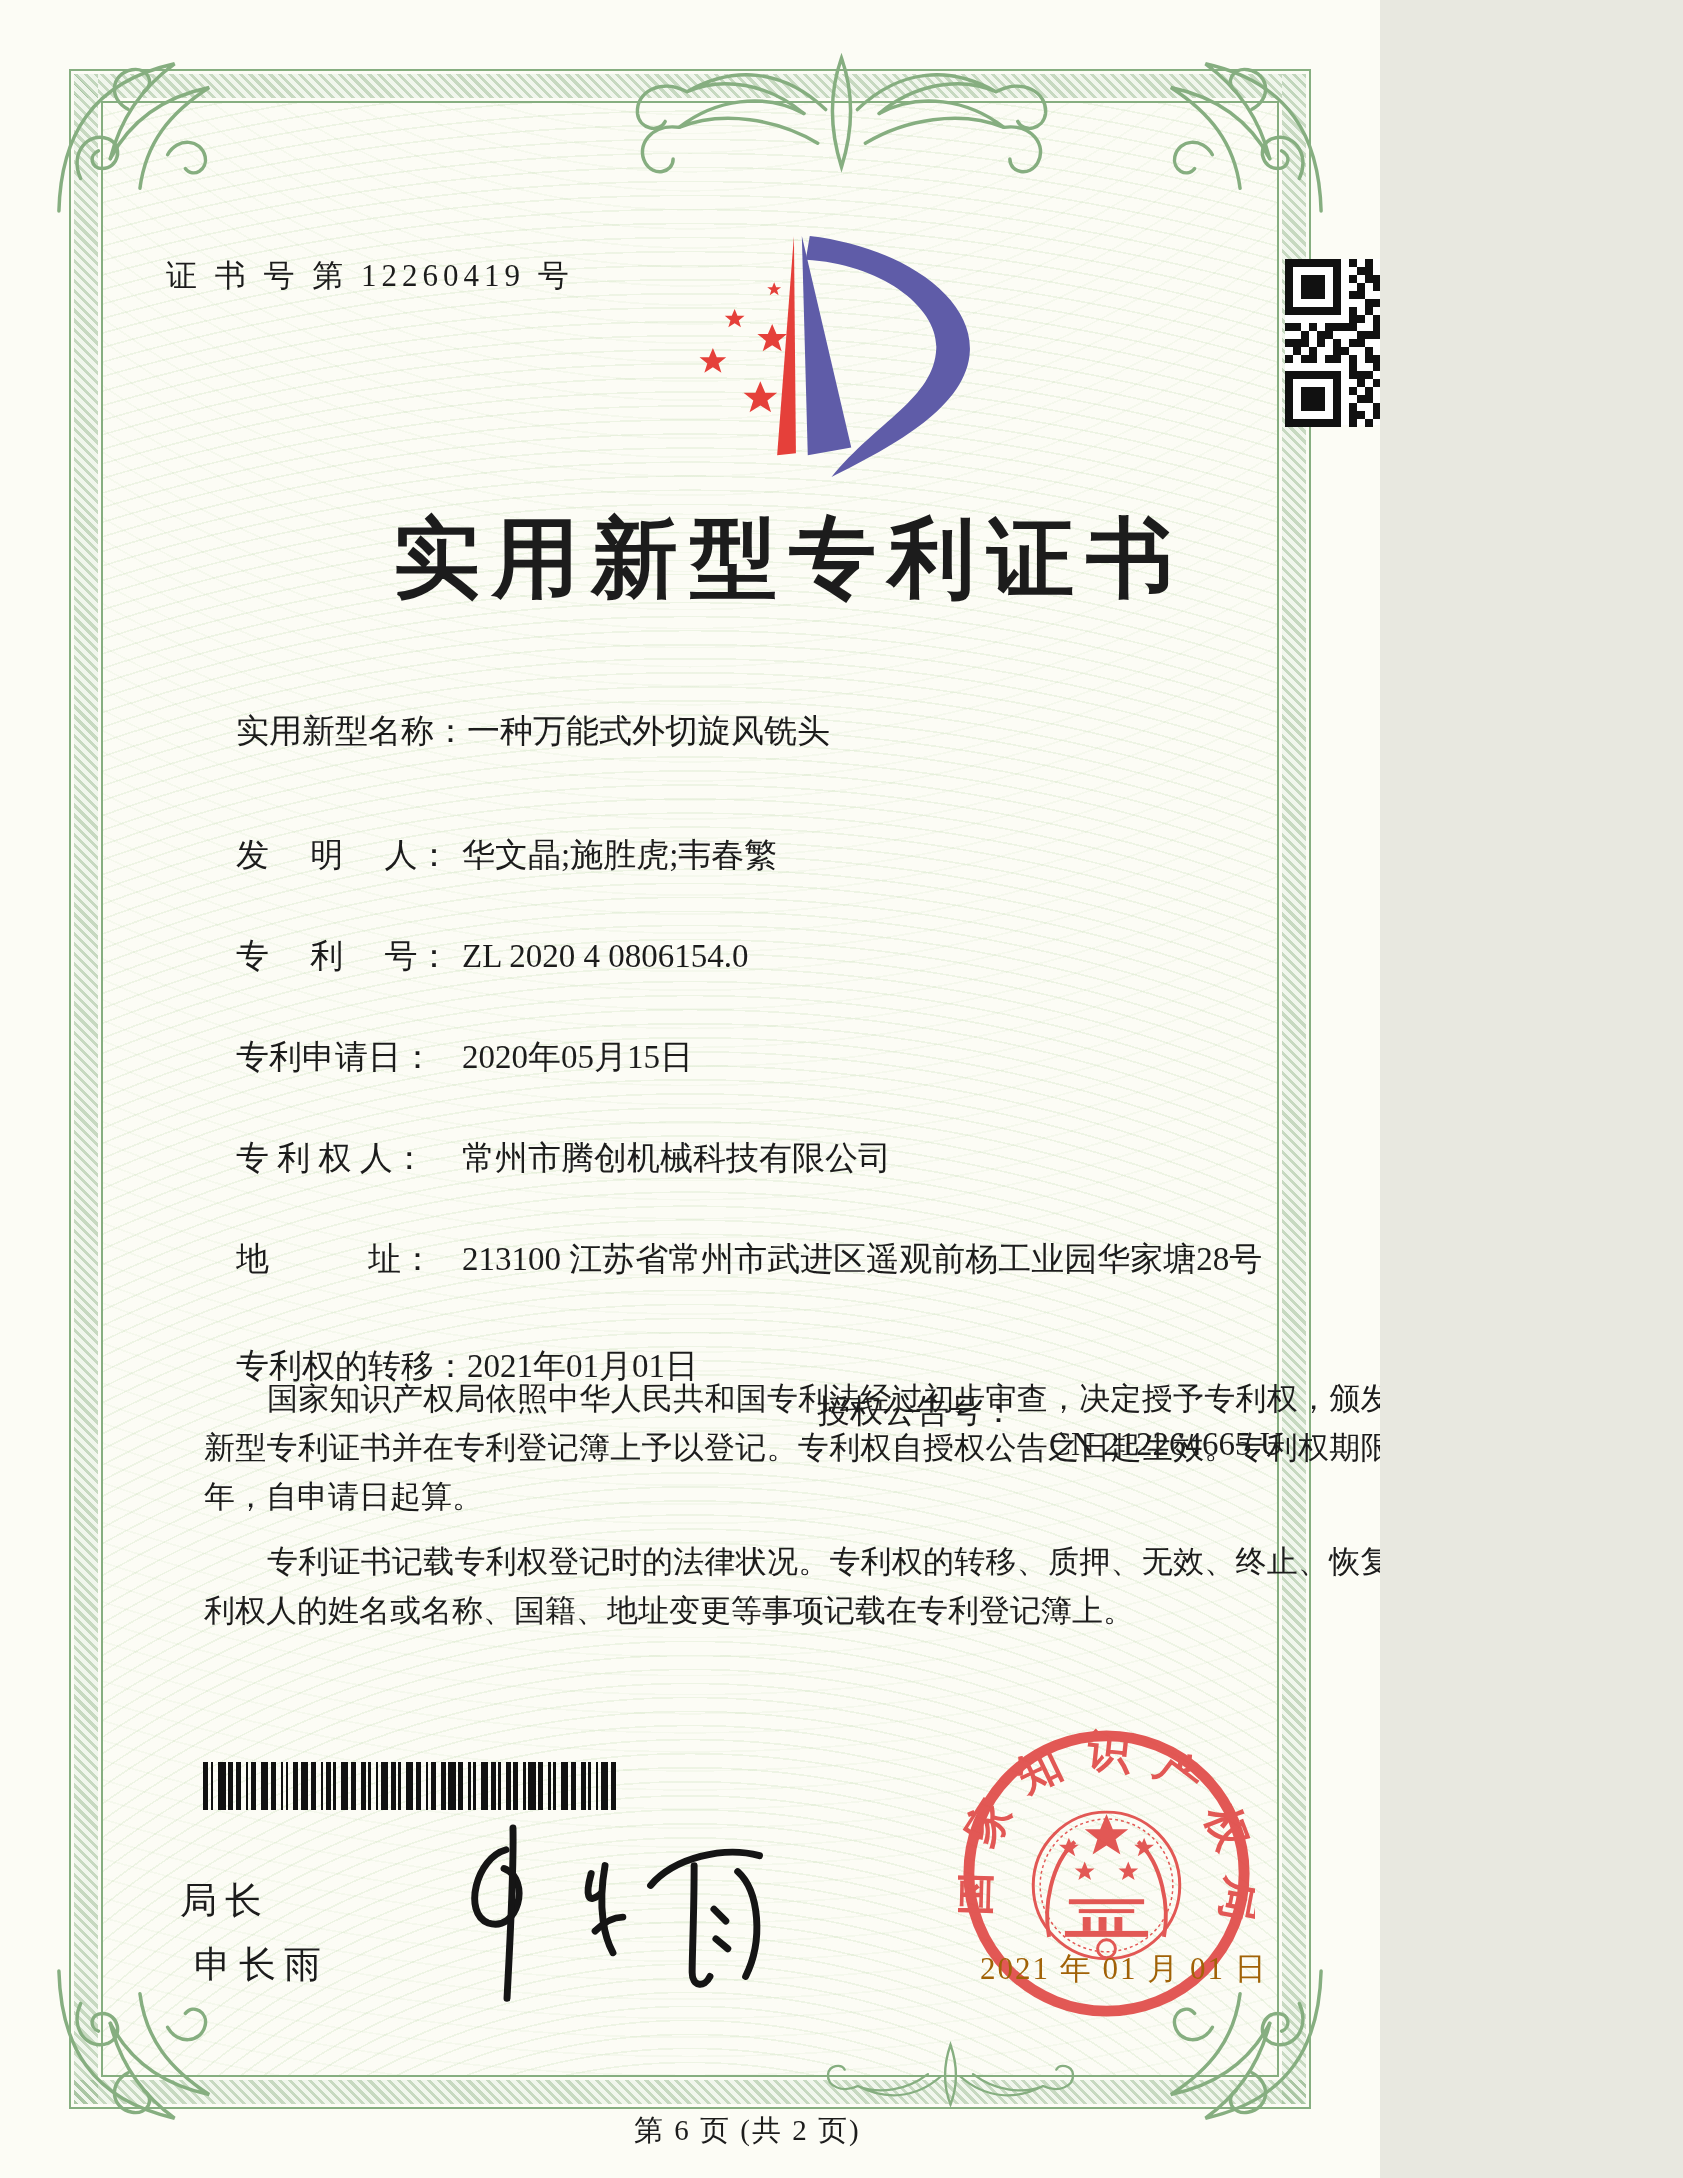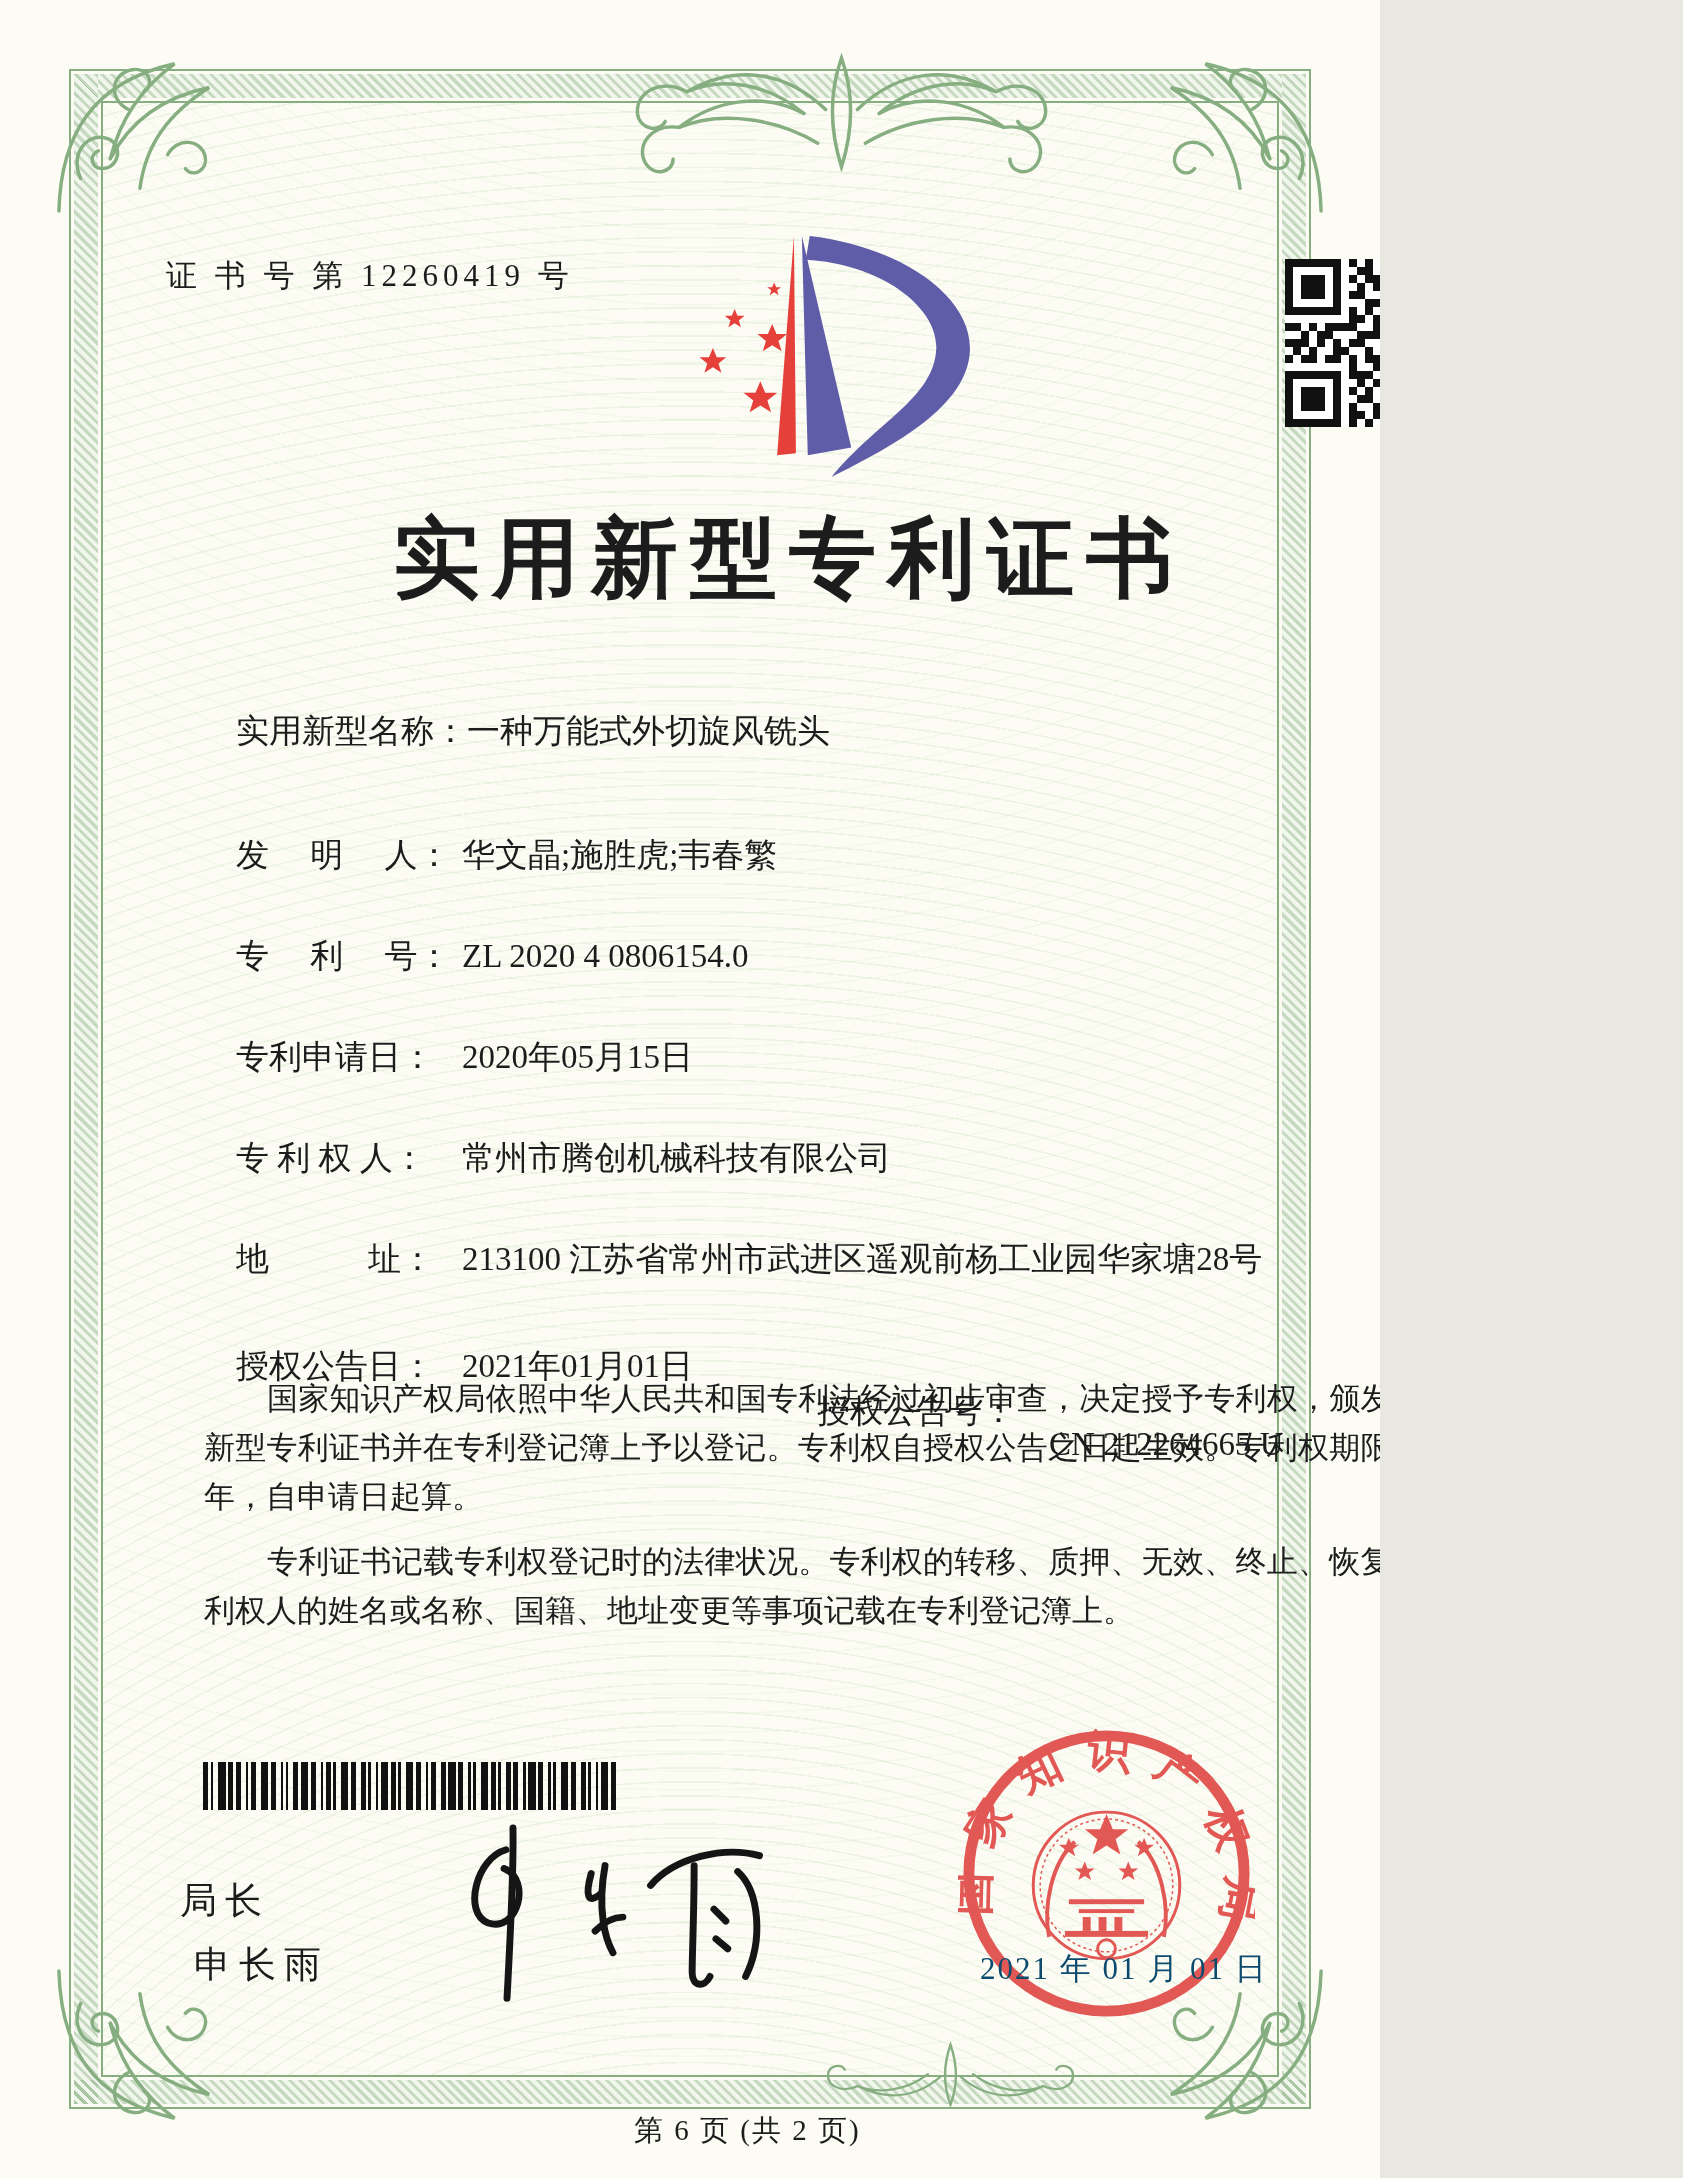--- a/index.html
+++ b/index.html
@@ -45,21 +45,21 @@
   
   .barcode{position:absolute;left:203px;top:1762px;width:416px;height:48px;font-size:0;white-space:nowrap;}
   .barcode i{display:inline-block;height:100%;width:2.5px;}
   .barcode i.bar{background:#111;}
   .director-label{position:absolute;left:180px;top:1876px;font-size:37px;letter-spacing:8px;
                   font-family:Liberation Serif, serif;}
   .director-name{position:absolute;left:194px;top:1940px;font-size:37px;letter-spacing:8px;
                  font-family:"Liberation Sans","DejaVu Sans",sans-serif;}
   .signature{position:absolute;left:411px;top:1822px;}
   .seal{position:absolute;left:958px;top:1725px;}
-  .seal-date{position:absolute;left:980px;top:1948px;font-size:31px;letter-spacing:2px;color:#0c4a6e;}
+  .seal-date{position:absolute;left:980px;top:1948px;font-size:31px;letter-spacing:2px;color:#a16207;}
   .page-footer{position:absolute;left:634px;top:2111px;font-size:29px;letter-spacing:2px;}
 </style>
 </head>
 <body>
 
 <div class="page">
 
   <div class="waves"></div>
   <div class="band top"></div>
   <div class="band bottom"></div>
@@ -604,21 +604,21 @@
   <div class="field-row" style="top:998px">
     <span class="flabel">专利申请日：</span><span class="fvalue">2020年05月15日</span>
   </div>
   <div class="field-row" style="top:1099px">
     <span class="flabel">专 利 权 人：</span><span class="fvalue">常州市腾创机械科技有限公司</span>
   </div>
   <div class="field-row" style="top:1200px">
     <span class="flabel">地　　　址：</span><span class="fvalue">213100 江苏省常州市武进区遥观前杨工业园华家塘28号</span>
   </div>
   <div class="field-row" style="top:1307px">
-    <span class="flabel">授权公告日：</span><span class="fvalue">2021年01月01日</span>
+    <span class="flabel">专利权的转移：</span><span class="fvalue">2021年01月01日</span>
     <span class="flabel2">授权公告号：</span>
     <span class="fvalue2">CN 212264665 U</span>
   </div>
 
   <div class="body-text">
     <p>国家知识产权局依照中华人民共和国专利法经过初步审查，决定授予专利权，颁发实用新型专利证书并在专利登记簿上予以登记。专利权自授权公告之日起生效。专利权期限为十年，自申请日起算。</p>
     <p>专利证书记载专利权登记时的法律状况。专利权的转移、质押、无效、终止、恢复和专利权人的姓名或名称、国籍、地址变更等事项记载在专利登记簿上。</p>
   </div>
 
   <div class="barcode"><i class="bar"></i><i class="bar"></i><i class="gap"></i><i class="bar"></i><i class="gap"></i><i class="gap"></i><i class="bar"></i><i class="bar"></i><i class="bar"></i><i class="gap"></i><i class="bar"></i><i class="bar"></i><i class="gap"></i><i class="bar"></i><i class="bar"></i><i class="gap"></i><i class="gap"></i><i class="bar"></i><i class="gap"></i><i class="bar"></i><i class="bar"></i><i class="gap"></i><i class="gap"></i><i class="bar"></i><i class="bar"></i><i class="bar"></i><i class="gap"></i><i class="bar"></i><i class="bar"></i><i class="gap"></i><i class="gap"></i><i class="bar"></i><i class="gap"></i><i class="bar"></i><i class="gap"></i><i class="gap"></i><i class="bar"></i><i class="bar"></i><i class="gap"></i><i class="bar"></i><i class="bar"></i><i class="bar"></i><i class="gap"></i><i class="bar"></i><i class="bar"></i><i class="gap"></i><i class="gap"></i><i class="bar"></i><i class="gap"></i><i class="bar"></i><i class="bar"></i><i class="gap"></i><i class="bar"></i><i class="gap"></i><i class="gap"></i><i class="bar"></i><i class="bar"></i><i class="bar"></i><i class="gap"></i><i class="bar"></i><i class="bar"></i><i class="gap"></i><i class="gap"></i><i class="bar"></i><i class="bar"></i><i class="gap"></i><i class="bar"></i><i class="gap"></i><i class="gap"></i><i class="bar"></i><i class="gap"></i><i class="bar"></i><i class="bar"></i><i class="bar"></i><i class="gap"></i><i class="bar"></i><i class="bar"></i><i class="gap"></i><i class="bar"></i><i class="gap"></i><i class="gap"></i><i class="bar"></i><i class="bar"></i><i class="bar"></i><i class="gap"></i><i class="bar"></i><i class="bar"></i><i class="gap"></i><i class="gap"></i><i class="bar"></i><i class="gap"></i><i class="bar"></i><i class="bar"></i><i class="gap"></i><i class="gap"></i><i class="bar"></i><i class="bar"></i><i class="gap"></i><i class="bar"></i><i class="bar"></i><i class="bar"></i><i class="gap"></i><i class="bar"></i><i class="bar"></i><i class="gap"></i><i class="gap"></i><i class="bar"></i><i class="gap"></i><i class="bar"></i><i class="gap"></i><i class="gap"></i><i class="bar"></i><i class="bar"></i><i class="bar"></i><i class="gap"></i><i class="bar"></i><i class="bar"></i><i class="gap"></i><i class="bar"></i><i class="gap"></i><i class="gap"></i><i class="bar"></i><i class="bar"></i><i class="gap"></i><i class="bar"></i><i class="bar"></i><i class="gap"></i><i class="gap"></i><i class="bar"></i><i class="gap"></i><i class="bar"></i><i class="bar"></i><i class="bar"></i><i class="gap"></i><i class="bar"></i><i class="bar"></i><i class="gap"></i><i class="gap"></i><i class="bar"></i><i class="gap"></i><i class="bar"></i><i class="gap"></i><i class="gap"></i><i class="bar"></i><i class="bar"></i><i class="bar"></i><i class="gap"></i><i class="bar"></i><i class="bar"></i><i class="gap"></i><i class="gap"></i><i class="bar"></i><i class="bar"></i><i class="gap"></i><i class="bar"></i><i class="gap"></i><i class="gap"></i><i class="bar"></i><i class="gap"></i><i class="bar"></i><i class="bar"></i><i class="bar"></i><i class="gap"></i><i class="bar"></i><i class="bar"></i><i class="gap"></i></div>

